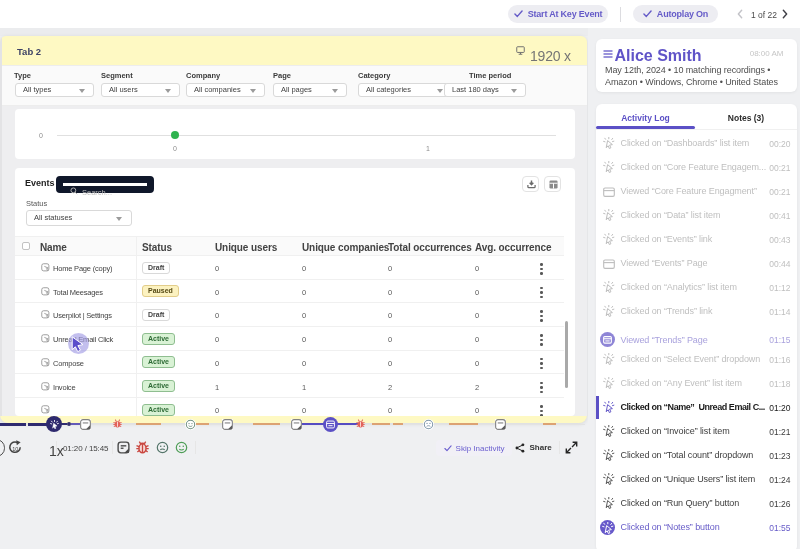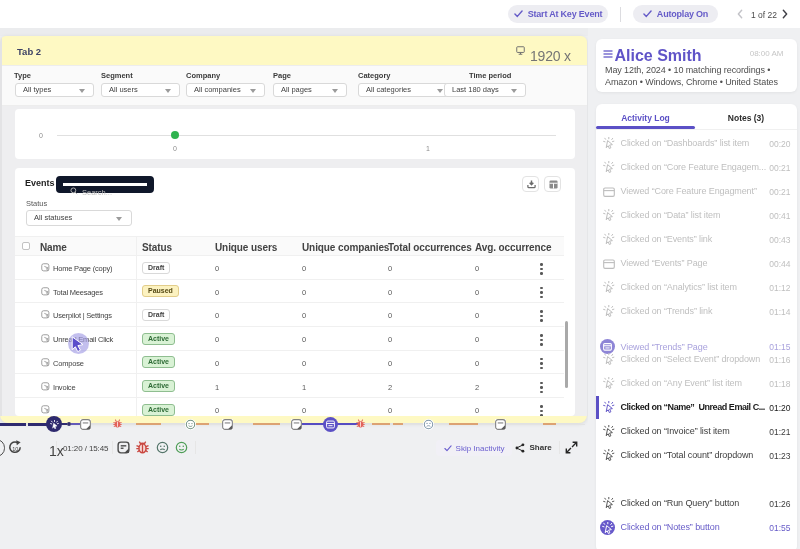--- a/index.html
+++ b/index.html
@@ -473,21 +473,21 @@
         <span class="ts c-gray">01:12</span>
       </div>
 <div class="lrow" style="top:195.8px">
         <svg class="ic" style="top:5.5px" width="12" height="12" viewBox="0 0 12 12">
           <path d="M1.8 1.2 L2.6 2.3 M5.8 0.4 L5.8 1.8 M9.6 1.4 L8.8 2.5 M0.6 4.4 L2 4.8 M10.9 4.2 L9.5 4.6" stroke="#bdbdbd" stroke-width="1" fill="none" stroke-linecap="round"></path>
           <path d="M4.6 3.6 L9.4 7.6 6.6 8.1 7.9 10.8 6.3 11.5 5.2 8.8 3.2 10.7 Z" fill="none" stroke="#bdbdbd" stroke-width="1" stroke-linejoin="round"></path>
         </svg>
         <span class="tx c-gray">Clicked on “Trends” link</span>
         <span class="ts c-gray">01:14</span>
       </div>
-<div class="lrow" style="top:231px">
+<div class="lrow" style="top:224px">
         <div class="abs" style="left:4px;top:4px;width:15px;height:15px;border-radius:50%;background:#8e85d6"></div>
         <svg class="abs" style="left:7px;top:7.5px" width="9" height="8" viewBox="0 0 12 11">
           <rect x="0.7" y="0.8" width="10.6" height="9" rx="1.4" fill="none" stroke="#fff" stroke-width="1.5"></rect>
           <line x1="0.7" y1="3.8" x2="11.3" y2="3.8" stroke="#fff" stroke-width="1.5"></line>
           <line x1="3" y1="6.8" x2="9" y2="6.8" stroke="#fff" stroke-width="1.5"></line>
         </svg>
         <span class="tx c-lpurp">Viewed “Trends” Page</span>
         <span class="ts c-lpurp">01:15</span>
       </div>
 <div class="lrow" style="top:243.8px">
@@ -524,20 +524,28 @@
         <span class="ts c-dark">01:21</span>
       </div>
 <div class="lrow" style="top:339.8px">
         <svg class="ic" style="top:5.5px" width="12" height="12" viewBox="0 0 12 12">
           <path d="M1.8 1.2 L2.6 2.3 M5.8 0.4 L5.8 1.8 M9.6 1.4 L8.8 2.5 M0.6 4.4 L2 4.8 M10.9 4.2 L9.5 4.6" stroke="#565656" stroke-width="1" fill="none" stroke-linecap="round"></path>
           <path d="M4.6 3.6 L9.4 7.6 6.6 8.1 7.9 10.8 6.3 11.5 5.2 8.8 3.2 10.7 Z" fill="none" stroke="#565656" stroke-width="1" stroke-linejoin="round"></path>
         </svg>
         <span class="tx c-dark">Clicked on “Total count” dropdown</span>
         <span class="ts c-dark">01:23</span>
       </div>
+<div class="lrow" style="top:363.8px">
+        <svg class="ic" style="top:5.5px" width="12" height="12" viewBox="0 0 12 12">
+          <path d="M1.8 1.2 L2.6 2.3 M5.8 0.4 L5.8 1.8 M9.6 1.4 L8.8 2.5 M0.6 4.4 L2 4.8 M10.9 4.2 L9.5 4.6" stroke="#565656" stroke-width="1" fill="none" stroke-linecap="round"></path>
+          <path d="M4.6 3.6 L9.4 7.6 6.6 8.1 7.9 10.8 6.3 11.5 5.2 8.8 3.2 10.7 Z" fill="none" stroke="#565656" stroke-width="1" stroke-linejoin="round"></path>
+        </svg>
+        <span class="tx c-dark">Clicked on “Unique Users” list item</span>
+        <span class="ts c-dark">01:24</span>
+      </div>
 <div class="lrow" style="top:387.8px">
         <svg class="ic" style="top:5.5px" width="12" height="12" viewBox="0 0 12 12">
           <path d="M1.8 1.2 L2.6 2.3 M5.8 0.4 L5.8 1.8 M9.6 1.4 L8.8 2.5 M0.6 4.4 L2 4.8 M10.9 4.2 L9.5 4.6" stroke="#565656" stroke-width="1" fill="none" stroke-linecap="round"></path>
           <path d="M4.6 3.6 L9.4 7.6 6.6 8.1 7.9 10.8 6.3 11.5 5.2 8.8 3.2 10.7 Z" fill="none" stroke="#565656" stroke-width="1" stroke-linejoin="round"></path>
         </svg>
         <span class="tx c-dark">Clicked on “Run Query” button</span>
         <span class="ts c-dark">01:26</span>
       </div>
 <div class="lrow" style="top:411.8px">
         <div class="abs" style="left:4px;top:4px;width:15px;height:15px;border-radius:50%;background:#6759ca"></div>

